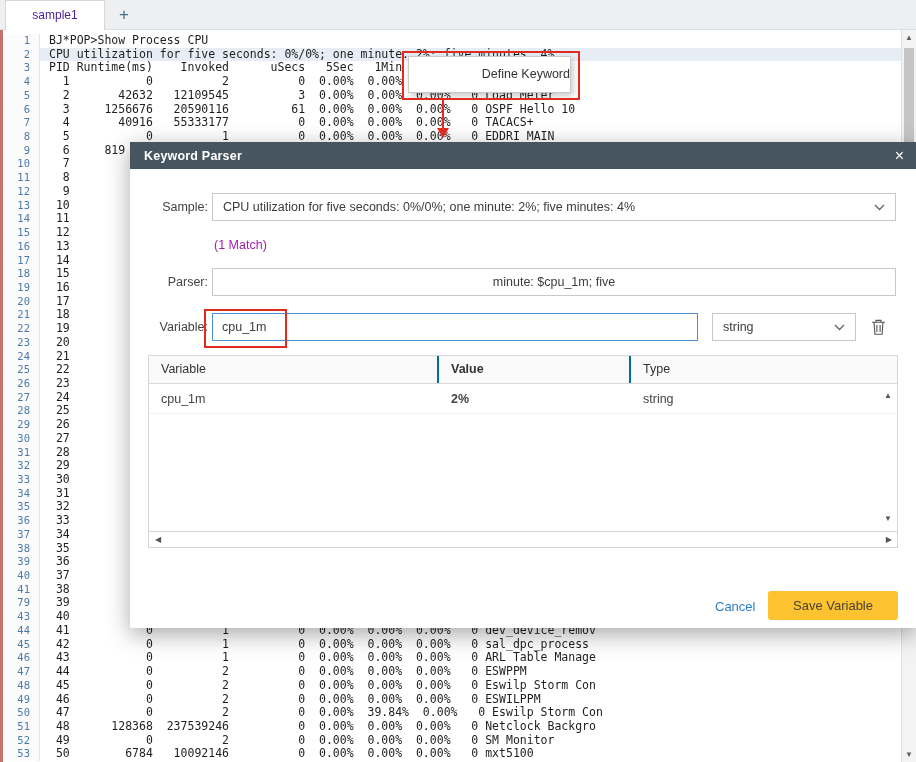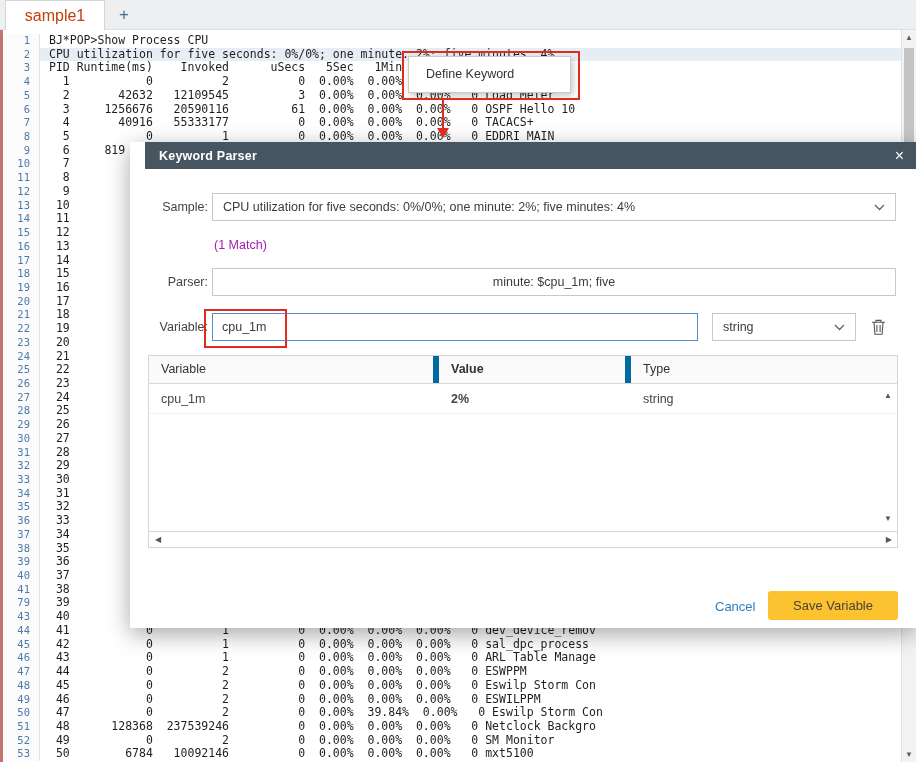--- a/index.html
+++ b/index.html
@@ -4,21 +4,21 @@
 <style>
   html,body{margin:0;padding:0;background:#fff;}
   .stage{position:relative;width:916px;height:762px;overflow:hidden;background:#fff;
          font-family:"Liberation Sans",sans-serif;}
 
   
   .tabbar{position:absolute;left:0;top:0;right:0;height:30px;background:#edeff1;
           border-bottom:1px solid #dcdfe2;box-sizing:border-box;}
   .tab{position:absolute;left:5px;top:0;width:100px;height:30px;background:#fff;
        border:1px solid #d4d7da;border-bottom:none;box-sizing:border-box;
-       font-size:16px;color:#c2410c;text-align:center;line-height:29px;}
+       font-size:12px;color:#4c1d95;text-align:center;line-height:29px;}
   .newtab{position:absolute;left:108px;top:0;width:32px;height:30px;text-align:center;
           line-height:29px;font-size:17px;color:#43708f;cursor:pointer;}
 
   
   .editor{position:absolute;left:0;top:30px;right:0;bottom:0;overflow:hidden;background:#fff;}
   .left-strip{position:absolute;left:0;top:30px;bottom:0;width:3px;background:#c4736c;z-index:3;}
   #editor-lines{position:absolute;top:4px;left:0;right:15px;}
   .ed-line{display:flex;height:13.73px;font:11.5px/13.73px "DejaVu Sans Mono",monospace;}
   .gutter-num{flex:0 0 40px;box-sizing:border-box;padding-right:9px;text-align:right;
               color:#4b7bab;font-size:10.5px;background:#fbfbfb;border-right:1px solid #e4e4e4;}
@@ -29,36 +29,36 @@
   .ed-scroll{position:absolute;top:30px;right:0;bottom:0;width:15px;background:#f3f3f3;
              border-left:1px solid #e2e2e2;box-sizing:border-box;z-index:2;}
   .ed-scroll .arr{position:absolute;left:0;right:0;text-align:center;font-size:8px;color:#606060;}
   .ed-scroll .arr.up{top:3px;}
   .ed-scroll .arr.down{bottom:3px;}
   .ed-thumb{position:absolute;left:2px;right:2px;top:18px;height:96px;background:#c5c5c5;}
 
   
   .ctx-menu{position:absolute;left:408px;top:56px;width:161px;height:35px;background:#fff;
             border:1px solid #c9c9c9;box-shadow:2px 3px 7px rgba(0,0,0,.22);z-index:20;}
-  .ctx-item{line-height:34px;padding-left:17px;font-size:12.5px;color:#333;cursor:pointer;}
+  .ctx-item{line-height:34px;padding-left:17px;font-size:12.5px;color:#333;cursor:pointer;text-align:right;}
 
   
   .annot{position:absolute;border:2px solid #e02b20;z-index:60;pointer-events:none;}
   .annot-menu{left:402px;top:51px;width:174px;height:45px;}
   .annot-var{left:204px;top:309px;width:79px;height:35px;}
   .annot-arrow-line{position:absolute;left:442px;top:98px;width:2px;height:31px;background:#e02b20;z-index:60;}
   .annot-arrow-head{position:absolute;left:437px;top:128px;width:0;height:0;z-index:60;
                     border-left:6px solid transparent;border-right:6px solid transparent;
                     border-top:10px solid #e02b20;}
 
   
   .modal{position:absolute;left:130px;top:142px;width:786px;height:486px;background:#fff;
          box-shadow:0 6px 22px rgba(0,0,0,.35);z-index:30;}
   .modal-header{height:27px;background:#475560;display:flex;align-items:center;
-                padding:0 12px 0 14px;box-sizing:border-box;margin-left:15px;}
+                padding:0 12px 0 14px;box-sizing:border-box;}
   .modal-title{color:#fff;font-size:12.5px;font-weight:600;letter-spacing:.2px;}
   .modal-close{margin-left:auto;color:#fff;font-size:16px;line-height:16px;cursor:pointer;}
 
   .fld-label{position:absolute;left:0;width:78px;height:28px;line-height:28px;
              text-align:right;font-size:12.5px;color:#444;}
   .fld-box{position:absolute;height:28px;box-sizing:border-box;border:1px solid #c8c8c8;
            background:#fff;font-size:12.5px;color:#3c3c3c;}
   .combo{display:flex;align-items:center;padding:0 10px;cursor:pointer;}
   .combo .txt{flex:1;white-space:nowrap;overflow:hidden;}
   .fld-input{padding:0 9px;font-family:"Liberation Sans",sans-serif;outline:none;}
@@ -67,21 +67,21 @@
   .lbl-parser{top:126px;} .box-parser{left:82px;top:126px;width:684px;text-align:center;}
   .lbl-var{top:171px;}    .box-var{left:82px;top:171px;width:486px;border:1px solid #4a90d2;}
   .box-type{left:582px;top:171px;width:144px;}
   .trash{position:absolute;left:740px;top:176px;width:18px;height:19px;cursor:pointer;}
 
   
   .kp-table{position:absolute;left:18px;top:213px;width:750px;height:193px;
             border:1px solid #d6d6d6;box-sizing:border-box;}
   .kp-thead{height:28px;display:flex;background:#fafafa;border-bottom:1px solid #d9d9d9;box-sizing:border-box;}
   .kp-th{line-height:27px;padding-left:12px;font-size:12.5px;color:#333;box-sizing:border-box;
-         border-right:6px solid #0369a1;}
+         border-right:2px solid #0369a1;}
   .kp-th:nth-child(1),.kp-cell:nth-child(1){width:290px;flex:none;}
   .kp-th:nth-child(2),.kp-cell:nth-child(2){width:192px;flex:none;font-weight:bold;}
   .kp-th:nth-child(3),.kp-cell:nth-child(3){flex:1;border-right:none;}
   .kp-tbody{position:relative;height:147px;}
   .kp-row{display:flex;height:30px;border-bottom:1px solid #f2f2f2;box-sizing:border-box;}
   .kp-cell{line-height:30px;padding-left:12px;font-size:12.5px;color:#444;box-sizing:border-box;}
   .sc-arr{position:absolute;font-size:8px;color:#555;line-height:8px;cursor:pointer;}
   .va-up{top:8px;right:5px;} .va-down{bottom:8px;right:5px;}
   .kp-hscroll{position:relative;height:16px;border-top:1px solid #d9d9d9;box-sizing:border-box;}
   .ha-left{left:6px;top:4px;} .ha-right{right:5px;top:4px;}

